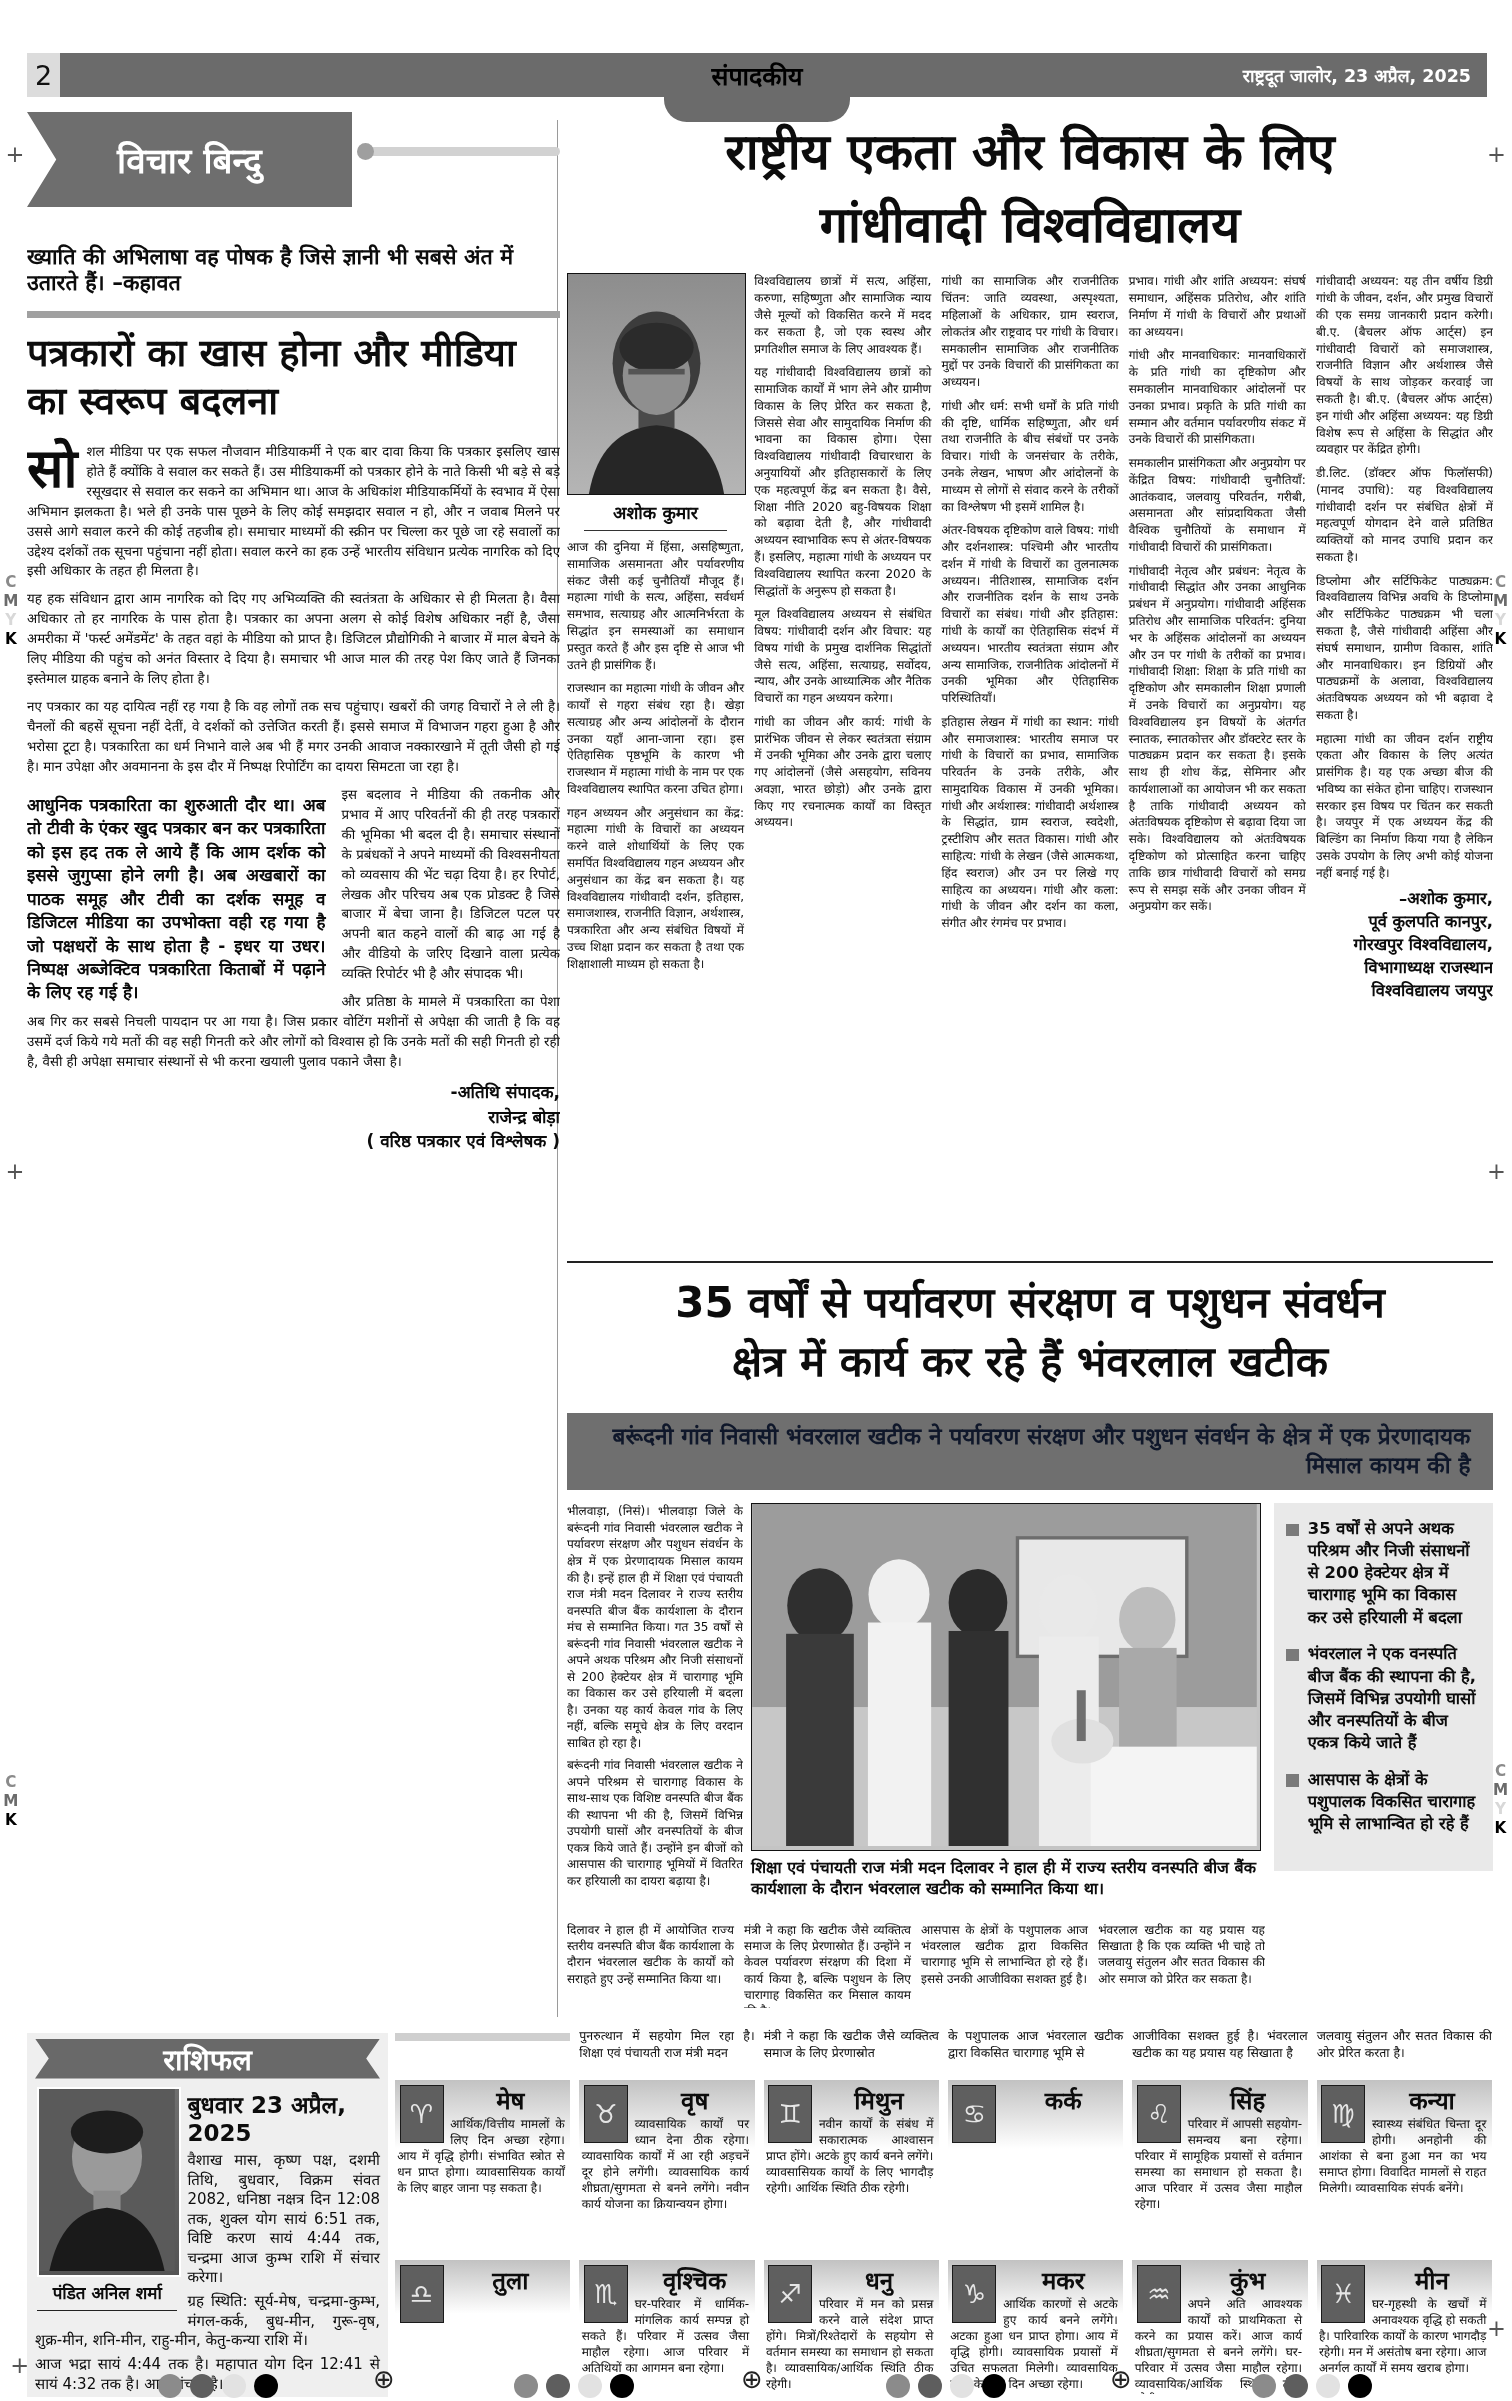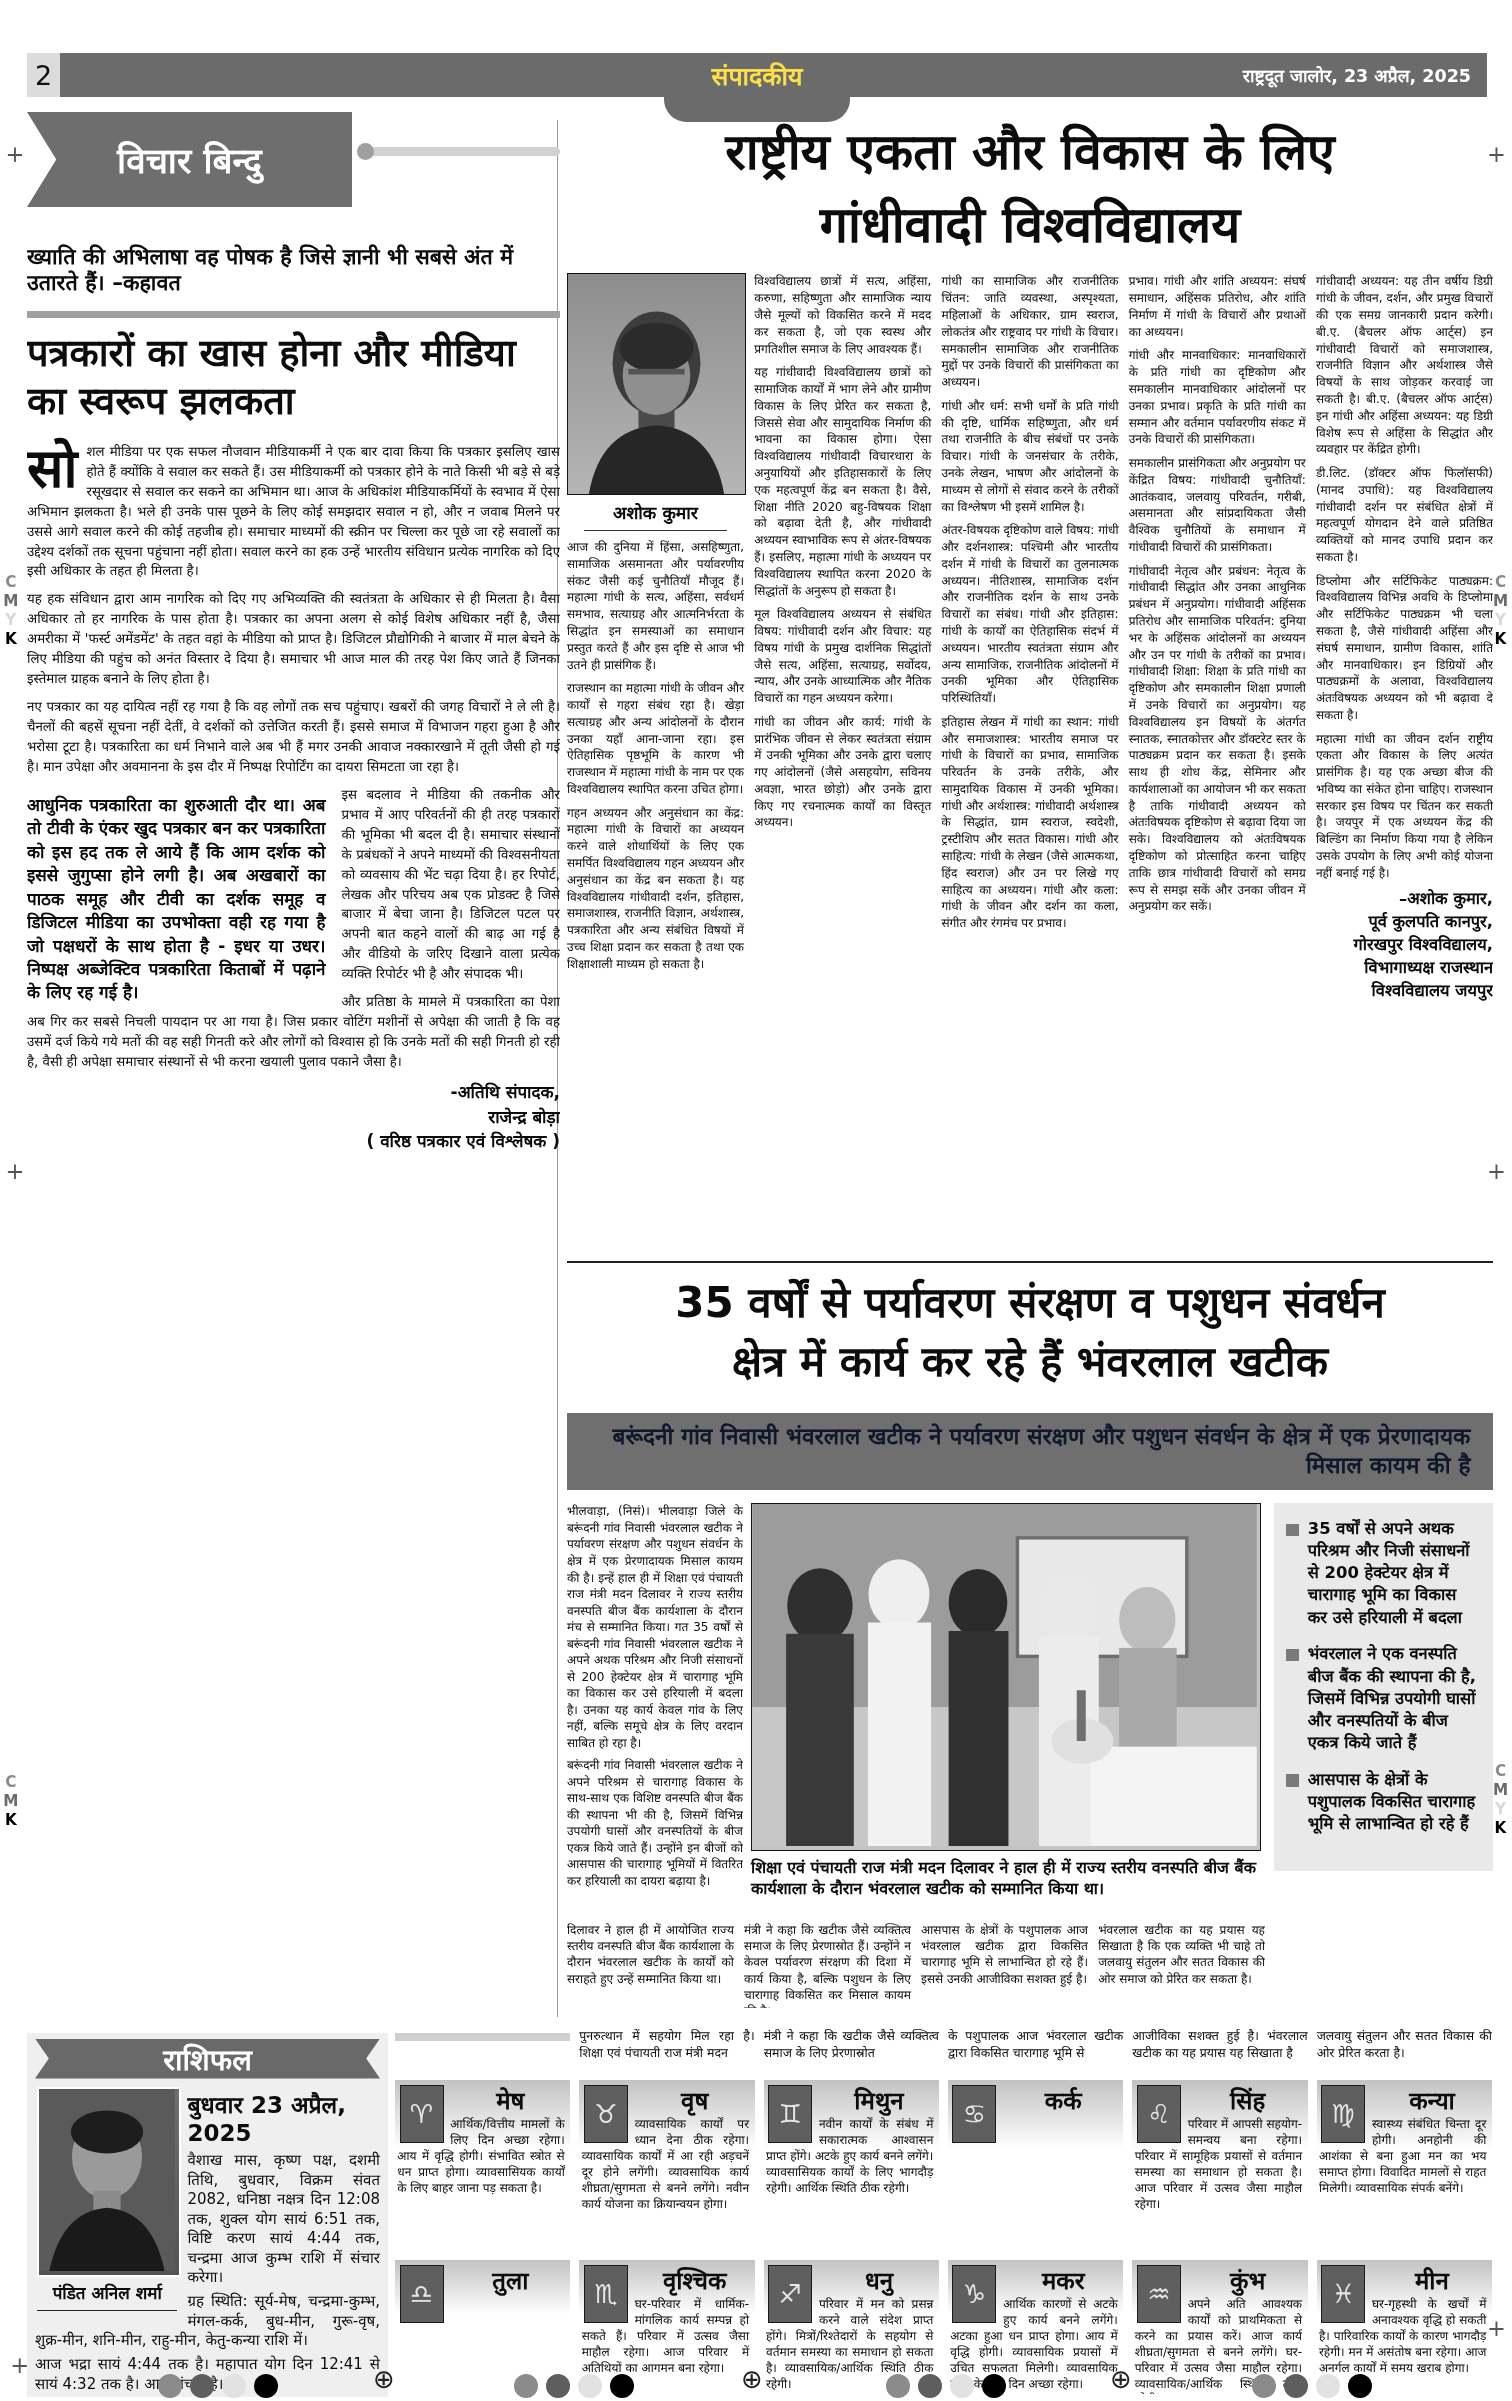--- a/index.html
+++ b/index.html
@@ -3,21 +3,21 @@
 <meta charset="utf-8">
 <style>
   html,body{margin:0;padding:0;background:#e8e8e8;}
   .page{position:relative;width:1512px;height:2401px;background:#ffffff;overflow:hidden;
         font-family:"DejaVu Sans","Liberation Sans",sans-serif;color:#0c0c0c;}
   
   .hbar{position:absolute;left:27px;top:53px;right:25px;height:44px;background:#6b6b6b;}
   .pagenum{position:absolute;left:27px;top:53px;width:33px;height:44px;background:#dcdcdc;
            display:flex;align-items:center;justify-content:center;font-size:27px;color:#111;}
   .sectitle{position:absolute;left:0;right:0;top:0;height:44px;display:flex;align-items:center;
-            justify-content:center;color:#fde047;font-size:25px;font-weight:bold;}
+            justify-content:center;color:#000000;font-size:25px;font-weight:bold;}
   .masthead{position:absolute;right:16px;top:0;height:44px;display:flex;align-items:center;
             color:#fff;font-size:17.5px;font-weight:bold;}
   .sectab{position:absolute;left:757px;top:96px;width:186px;height:26px;background:#6b6b6b;
           transform:translateX(-50%);border-radius:0 0 22.6px 22.6px;}
   
   .leftcol{position:absolute;left:27px;top:112px;width:533px;height:1914px;overflow:hidden;}
   .vbrow{display:flex;align-items:flex-start;}
   .vbflag{width:325px;height:95px;background:#6e6e6e;color:#fff;font-size:35px;font-weight:bold;
           display:flex;align-items:center;justify-content:center;
           clip-path:polygon(0 0,100% 0,100% 100%,0 100%,9% 50%);}
@@ -108,21 +108,21 @@
 
   <div class="vrule"></div>
 
   <div class="leftcol">
     <div class="vbrow">
       <div class="vbflag">विचार बिन्दु</div>
       <div class="vbline"></div>
     </div>
     <div class="quote">ख्याति की अभिलाषा वह पोषक है जिसे ज्ञानी भी सबसे अंत में उतारते हैं। –कहावत</div>
     <div class="thickrule"></div>
-    <div class="lheadline">पत्रकारों का खास होना और मीडिया का स्वरूप झलकता</div>
+    <div class="lheadline">पत्रकारों का खास होना और मीडिया का स्वरूप बदलना</div>
     <div class="larticle">
       <p><span class="dropcap">सो</span><span>शल मीडिया पर एक सफल नौजवान मीडियाकर्मी ने एक बार दावा किया कि पत्रकार इसलिए खास होते हैं क्योंकि वे सवाल कर सकते हैं। उस मीडियाकर्मी को पत्रकार होने के नाते किसी भी बड़े से बड़े रसूखदार से सवाल कर सकने का अभिमान था। आज के अधिकांश मीडियाकर्मियों के स्वभाव में ऐसा अभिमान झलकता है। भले ही उनके पास पूछने के लिए कोई समझदार सवाल न हो, और न जवाब मिलने पर उससे आगे सवाल करने की कोई तहजीब हो। समाचार माध्यमों की स्क्रीन पर चिल्ला कर पूछे जा रहे सवालों का उद्देश्य दर्शकों तक सूचना पहुंचाना नहीं होता। सवाल करने का हक उन्हें भारतीय संविधान प्रत्येक नागरिक को दिए इसी अधिकार के तहत ही मिलता है।</span></p>
       <div>
 
       <p>यह हक संविधान द्वारा आम नागरिक को दिए गए अभिव्यक्ति की स्वतंत्रता के अधिकार से ही मिलता है। वैसा अधिकार तो हर नागरिक के पास होता है। पत्रकार का अपना अलग से कोई विशेष अधिकार नहीं है, जैसा अमरीका में 'फर्स्ट अमेंडमेंट' के तहत वहां के मीडिया को प्राप्त है। डिजिटल प्रौद्योगिकी ने बाजार में माल बेचने के लिए मीडिया की पहुंच को अनंत विस्तार दे दिया है। समाचार भी आज माल की तरह पेश किए जाते हैं जिनका इस्तेमाल ग्राहक बनाने के लिए होता है।</p>
           <p>नए पत्रकार का यह दायित्व नहीं रह गया है कि वह लोगों तक सच पहुंचाए। खबरों की जगह विचारों ने ले ली है। चैनलों की बहसें सूचना नहीं देतीं, वे दर्शकों को उत्तेजित करती हैं। इससे समाज में विभाजन गहरा हुआ है और भरोसा टूटा है। पत्रकारिता का धर्म निभाने वाले अब भी हैं मगर उनकी आवाज नक्कारखाने में तूती जैसी हो गई है। मान उपेक्षा और अवमानना के इस दौर में निष्पक्ष रिपोर्टिंग का दायरा सिमटता जा रहा है।</p>
         </div>
       <div class="pullq">आधुनिक पत्रकारिता का शुरुआती दौर था। अब तो टीवी के एंकर खुद पत्रकार बन कर पत्रकारिता को इस हद तक ले आये हैं कि आम दर्शक को इससे जुगुप्सा होने लगी है। अब अखबारों का पाठक समूह और टीवी का दर्शक समूह व डिजिटल मीडिया का उपभोक्ता वही रह गया है जो पक्षधरों के साथ होता है - इधर या उधर। निष्पक्ष अब्जेक्टिव पत्रकारिता किताबों में पढ़ाने के लिए रह गई है।</div>
       <div>
 

